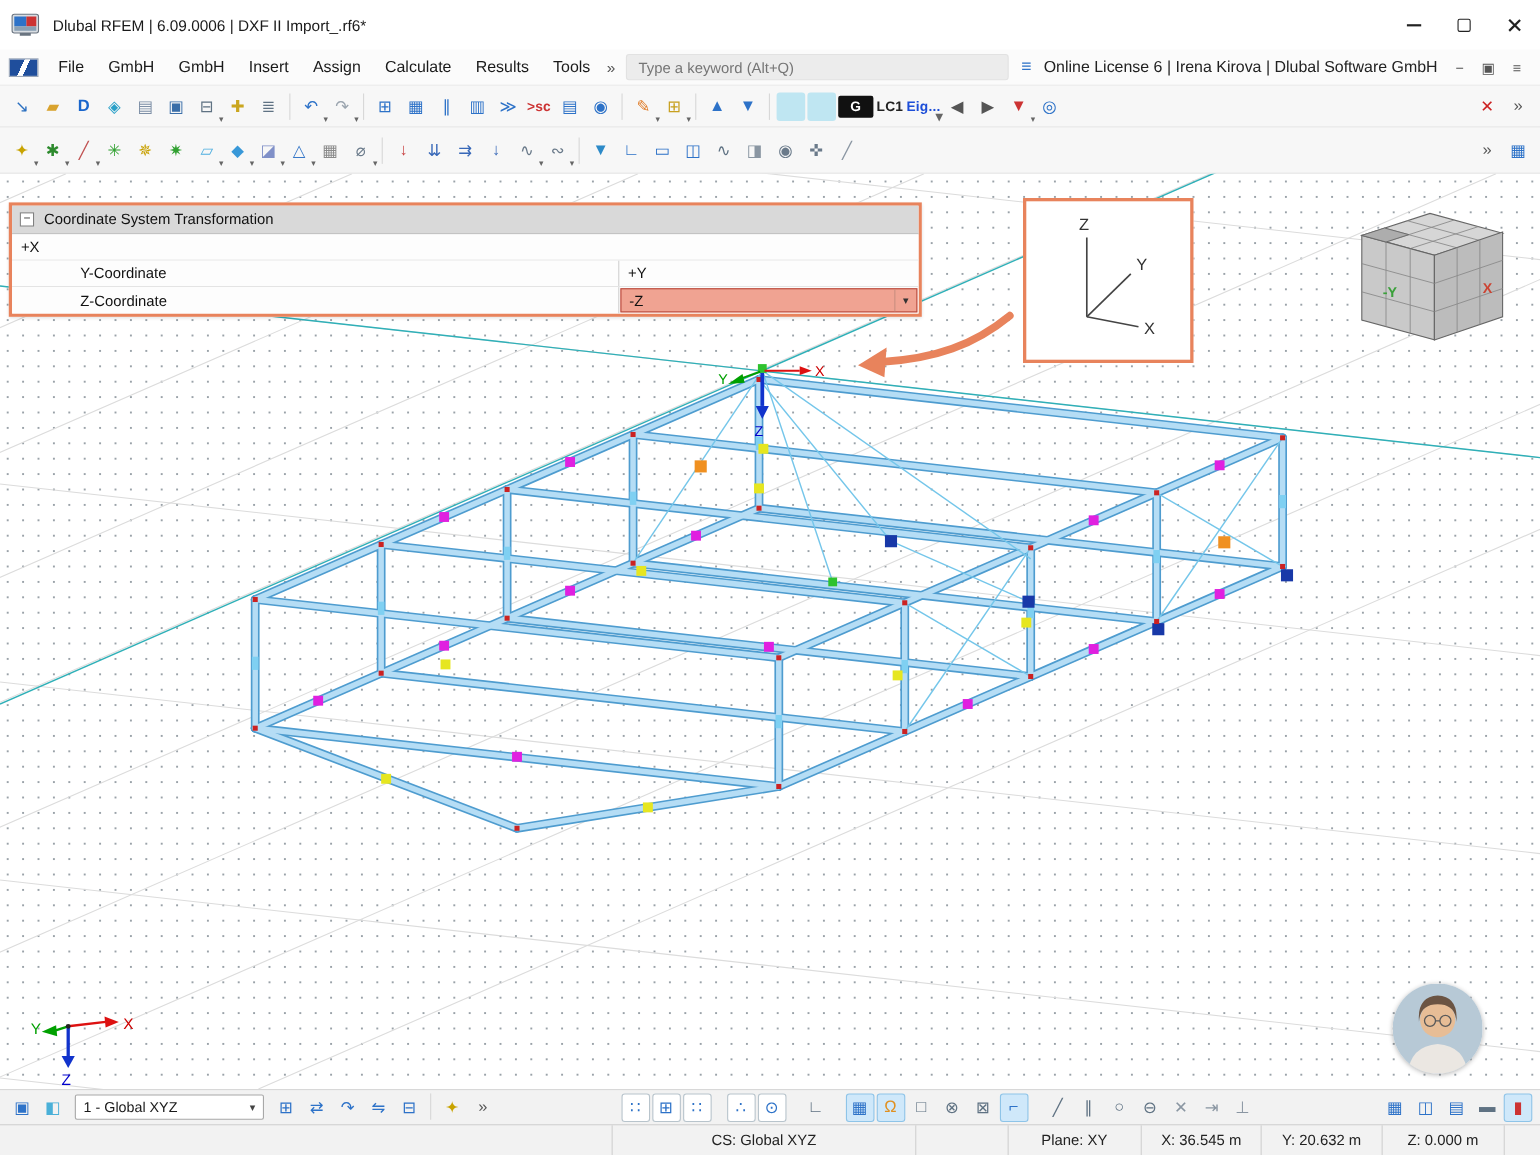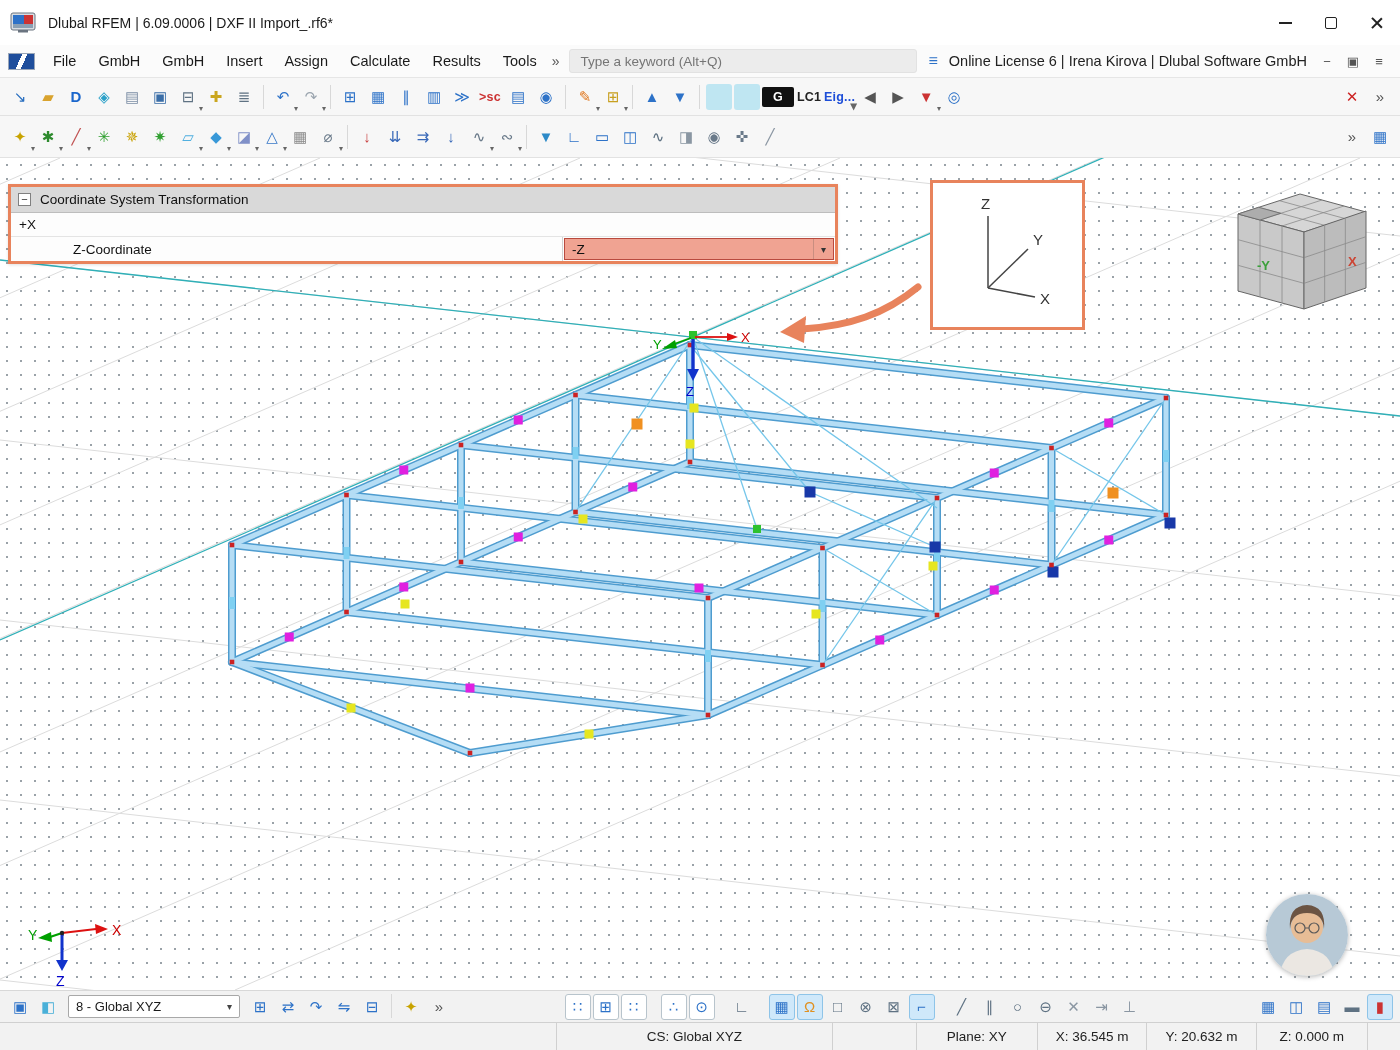--- a/index.html
+++ b/index.html
@@ -551,20 +551,24 @@
 
   <div class="tpanel">
     <div class="tp-header">
       <span class="tp-collapse">−</span>
       <span>Coordinate System Transformation</span>
     </div>
     <div id="tp-body">
         <div class="tp-row">
           <div class="tp-value">+X</div>
         </div>
+        <div class="tp-row">
+          <div class="tp-label">Y-Coordinate</div>
+          <div class="tp-value">+Y</div>
+        </div>
         <div class="tp-row hl">
           <div class="tp-label">Z-Coordinate</div>
           <div class="tp-value">
             <div class="combo">
               <span>-Z</span>
               <span class="arrow">▾</span>
             </div>
           </div>
         </div>
       </div>
@@ -597,21 +601,21 @@
 <div class="bottombar">
   <div style="display:flex">
       <div class="tbicon">
         <span style="color: rgb(45, 114, 200);">▣</span>
       </div>
       <div class="tbicon">
         <span style="color: rgb(74, 176, 216);">◧</span>
       </div>
     </div>
   <div class="cs-select">
-    <span>8 - Global XYZ</span>
+    <span>1 - Global XYZ</span>
     <span class="arrow">▾</span>
   </div>
   <div style="display:flex">
       <div class="tbicon">
         <span style="color: rgb(45, 114, 200);">⊞</span>
       </div>
       <div class="tbicon">
         <span style="color: rgb(45, 114, 200);">⇄</span>
       </div>
       <div class="tbicon">

